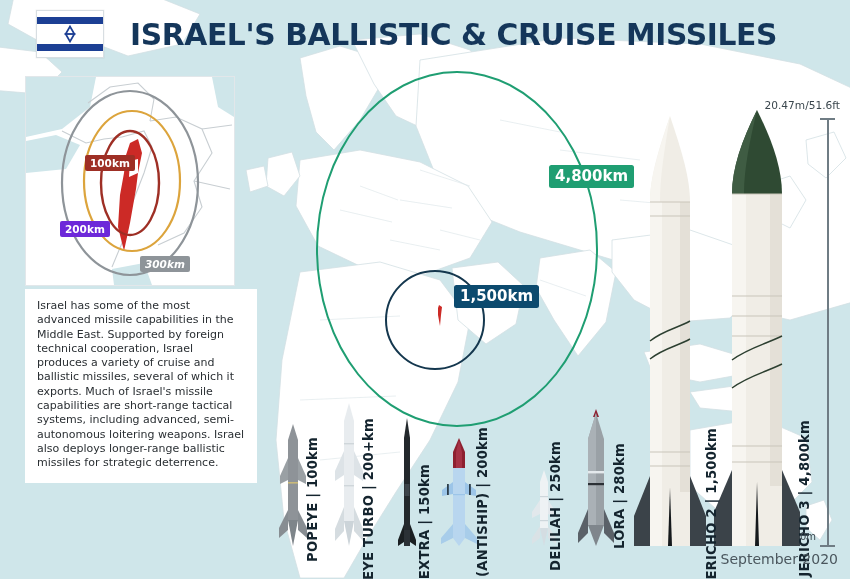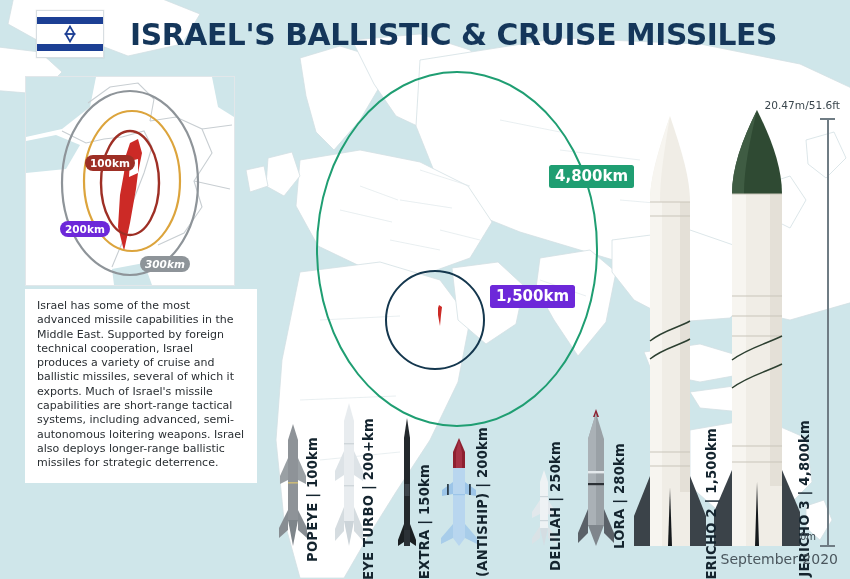--- a/index.html
+++ b/index.html
@@ -27,21 +27,21 @@
     font-weight:bold;font-size:31px;letter-spacing:-0.4px;
     color:#14365a;white-space:nowrap;
     transform:scaleX(0.96);transform-origin:left center;
   }
 
   
   .inset{position:absolute;left:25px;top:76px;width:208px;height:208px;background:#ffffff;
          border:1px solid #e2e7ea;z-index:25;overflow:hidden;}
   .inset svg{display:block;width:208px;height:208px;}
   .ringlabel{position:absolute;font-size:10.5px;font-weight:bold;color:#ffffff;
-             padding:1.5px 5px 2.5px;border-radius:8px;white-space:nowrap;z-index:26;
+             padding:1.5px 5px 2.5px;border-radius:2px;white-space:nowrap;z-index:26;
              font-family:"DejaVu Sans","Liberation Sans",sans-serif;}
 
   
   .descbox{position:absolute;left:25px;top:289px;width:208px;background:#ffffff;
            padding:10px 12px 12px 12px;z-index:25;}
   .descbox p{margin:0;font-size:11px;line-height:1.30;color:#2a2f33;
              font-family:"DejaVu Sans","Liberation Sans",sans-serif;}
 
   
   .logo{position:absolute;left:28px;bottom:14px;display:flex;align-items:center;gap:9px;z-index:30;}
@@ -174,21 +174,21 @@
   <div class="ringlabel" style="left:140px;top:256px;background:#8e9499;font-style:italic;">300km</div>
 
   <div class="descbox">
     <p>Israel has some of the most advanced missile capabilities in the Middle East. Supported by foreign technical cooperation, Israel produces a variety of cruise and ballistic missiles, several of which it exports. Much of Israel's missile capabilities are short-range tactical systems, including advanced, semi-autonomous loitering weapons. Israel also deploys longer-range ballistic missiles for strategic deterrence.</p>
   </div>
 
 
   <div class="rangecircle" style="left:316px;top:71px;width:278px;height:352px;border:2.1px solid #1f9e72;"></div>
   <div class="rangecircle" style="left:385px;top:270px;width:96px;height:96px;border:2.1px solid #14374e;"></div>
   <div class="badge" style="left:549px;top:165px;background:#1f9e72;">4,800km</div>
-  <div class="badge" style="left:454px;top:285px;background:#6d28d9;margin-left:36px;">1,500km</div>
+  <div class="badge" style="left:454px;top:285px;background:#0c4a6e;">1,500km</div>
 
   <svg class="missile" style="left:436px;top:305px;width:8px;height:22px;">
     <path d="M3,0 L6,2 L5,10 L4,21 L2,10 L2,3 Z" fill="#cc2a26"></path>
   </svg>
 
   <svg class="missile" style="left:278px;top:424px;width:30px;height:122px;" viewBox="0 0 30 122">
     <path d="M15,0 L20,16 L20,96 L15,104 L10,96 L10,16 Z" fill="#8e9398"></path>
     <path d="M10,34 L2,52 L2,60 L10,56 Z" fill="#9aa0a4"></path>
     <path d="M20,34 L28,52 L28,60 L20,56 Z" fill="#9aa0a4"></path>
     <path d="M10,86 L1,104 L1,114 L10,106 Z" fill="#878d92"></path>

